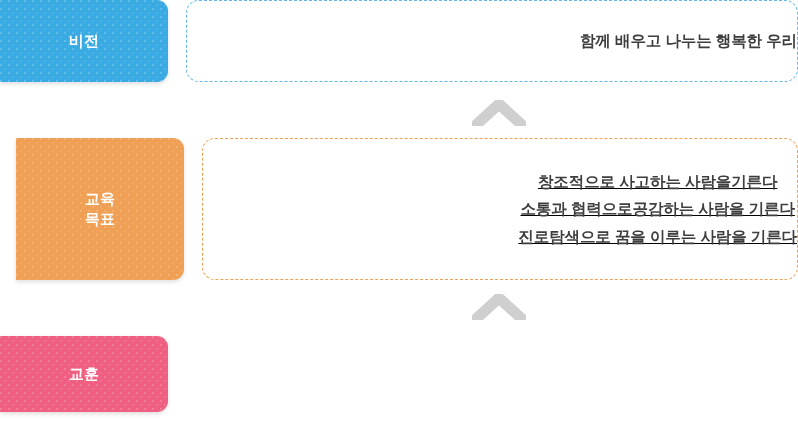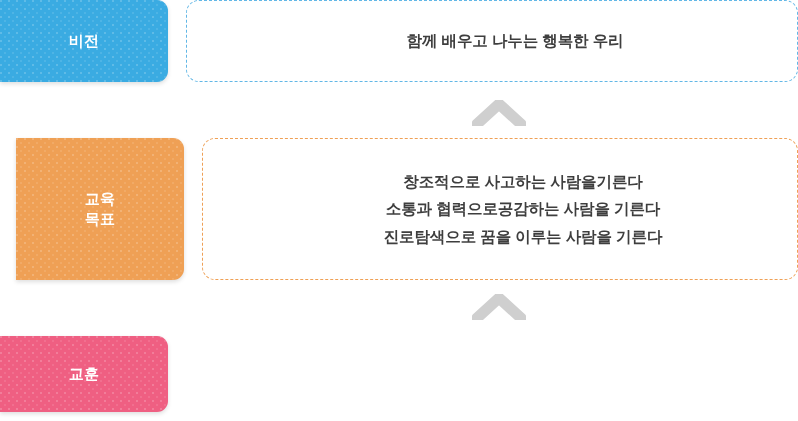--- a/index.html
+++ b/index.html
@@ -73,27 +73,27 @@
   
   .panel {
     position: relative;
     margin-left: 18px;
     flex: 1 1 auto;
     background: #ffffff;
     border: 1.6px dashed #6ab9e4;
     border-radius: 13px;
     display: flex;
     align-items: center;
-    justify-content: center;
+    justify-content: flex-end;
     text-align: center;
     padding-left: 46px;
   }
 
   .panel-vision { border-color: #62b7e6; }
-  .panel-goals  { border-color: #efa055; }
+  .panel-goals  { border-color: #efa055; text-decoration: underline; }
   .panel-motto  { border-color: #ef7b9b; }
 
   .panel-text {
     font-size: 15.5px;
     font-weight: 700;
     color: #3e3e3e;
     line-height: 1.75;
     white-space: pre-line;
     letter-spacing: -0.1px;
   }

